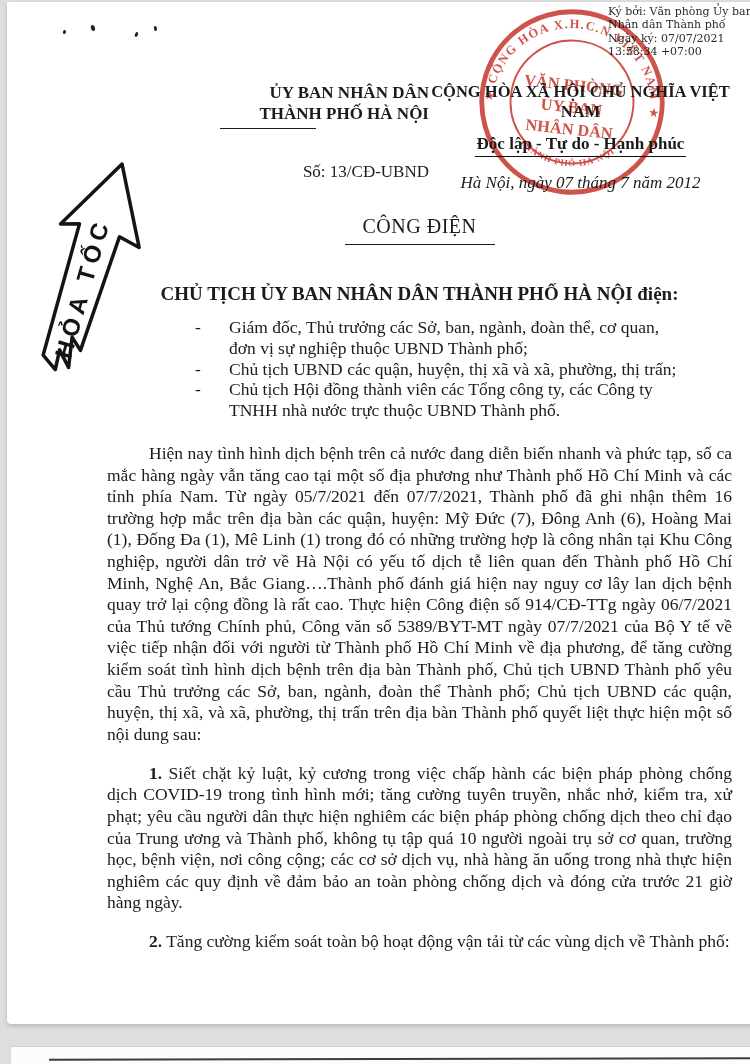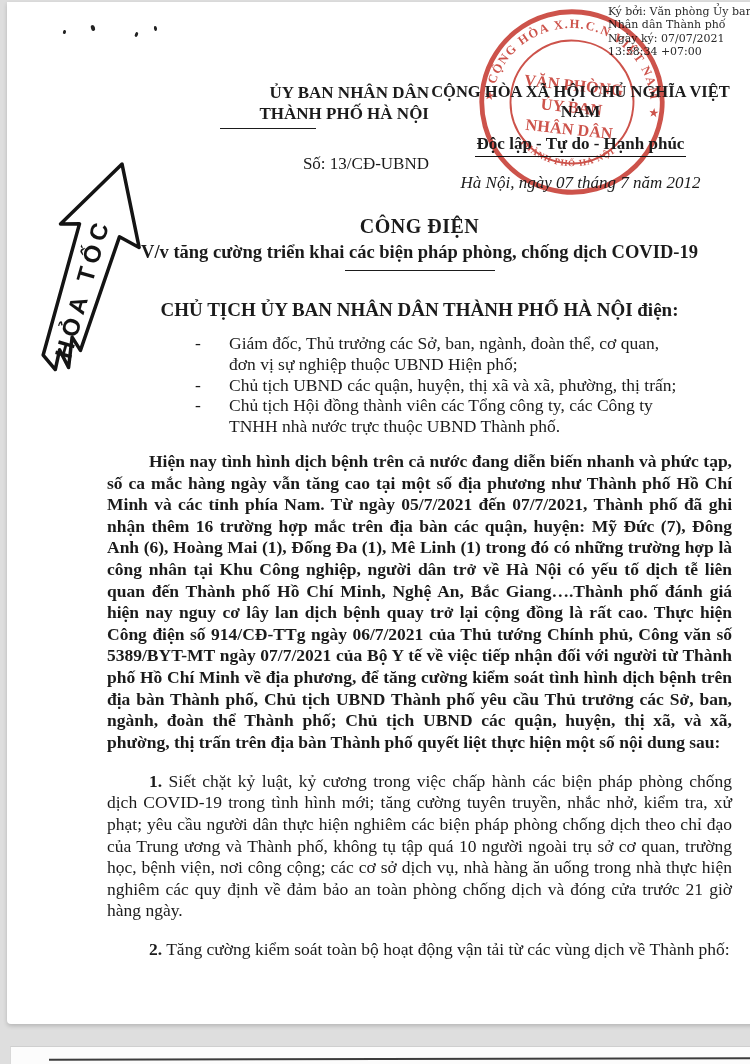--- a/index.html
+++ b/index.html
@@ -51,41 +51,41 @@
   }
   .urgent svg{position:absolute;left:-40px;top:50px;transform:rotate(-72deg);transform-origin:110px 45px;}
   .urgent text{font-family:"Liberation Sans","DejaVu Sans",sans-serif;font-weight:bold;letter-spacing:5px;}
 
   
   .hdr{display:flex;align-items:flex-start;}
   .hdr-left{width:322px;text-align:right;flex:none;}
   .hdr-right{flex:1;text-align:center;position:relative;}
   .org{font-weight:bold;font-size:17px;line-height:21px;}
   .org-rule{width:96px;border-top:1.6px solid #1b1b1b;margin:4px auto 0;}
-  .doc-number{margin-top:25px;font-size:17px;}
+  .doc-number{margin-top:33px;font-size:17px;}
   .national1{font-weight:bold;font-size:16.5px;line-height:20px;}
   .national2{display:inline-block;font-weight:bold;font-size:17px;margin-top:12px;
              border-bottom:1.7px solid #101010;padding:0 2px 2px;}
   .place-date{margin-top:16px;font-style:italic;font-size:17px;}
 
   
-  .doc-type{margin-top:22px;text-align:center;font-weight:bold;font-size:20px;letter-spacing:.5px;}
+  .doc-type{margin-top:22px;text-align:center;font-weight:normal;font-size:20px;letter-spacing:.5px;}
   .subject{text-align:center;font-weight:bold;font-size:18.5px;line-height:23px;margin-top:3px;}
   .subject-rule{width:150px;border-top:1.6px solid #1b1b1b;margin:6px auto 0;}
-  .salutation{margin-top:28px;text-align:center;font-weight:bold;font-size:19px;}
+  .salutation{margin-top:38px;text-align:center;font-weight:bold;font-size:19px;}
 
   
   .recipients{margin:12px 0 0 88px;width:486px;font-size:17.5px;line-height:20.8px;}
   .recipient{display:flex;}
   .recipient .dash{flex:none;width:34px;}
   .recipient .rtext{flex:1;}
 
   
   .para{font-size:17.5px;line-height:21.6px;text-align:justify;text-indent:42px;margin-top:9px;}
-  .para.first{margin-top:14px;font-weight:bold;}
+  .para.first{margin-top:22px;}
   .b{font-weight:bold;}
 </style>
 </head>
 <body>
 
 <div class="page1">
   <i class="speck sp1"></i>
   <i class="speck sp2"></i>
   <i class="speck sp3"></i>
   <i class="speck sp4"></i>
@@ -141,30 +141,29 @@
         <div class="national1">CỘNG HÒA XÃ HỘI CHỦ NGHĨA VIỆT NAM</div>
         <div>
           <span class="national2">Độc lập - Tự do - Hạnh phúc</span>
         </div>
         <div class="place-date">Hà Nội, ngày 07 tháng 7 năm 2012</div>
       </div>
     </div>
 
     <div class="doc-type">CÔNG ĐIỆN</div>
     <div class="subject">
-      <div>V/v tăng cường triển khai các biện pháp phòng, chống dịch COVID-19</div>
     </div>
     <div class="subject-rule"></div>
 
     <div class="salutation">CHỦ TỊCH ỦY BAN NHÂN DÂN THÀNH PHỐ HÀ NỘI điện:</div>
 
     <div class="recipients">
       <div class="recipient">
         <span class="dash">-</span>
-        <span class="rtext">Giám đốc, Thủ trưởng các Sở, ban, ngành, đoàn thể, cơ quan, đơn vị sự nghiệp thuộc UBND Hiện phố;</span>
+        <span class="rtext">Giám đốc, Thủ trưởng các Sở, ban, ngành, đoàn thể, cơ quan, đơn vị sự nghiệp thuộc UBND Thành phố;</span>
       </div>
       <div class="recipient">
         <span class="dash">-</span>
         <span class="rtext">Chủ tịch UBND các quận, huyện, thị xã và xã, phường, thị trấn;</span>
       </div>
       <div class="recipient">
         <span class="dash">-</span>
         <span class="rtext">Chủ tịch Hội đồng thành viên các Tổng công ty, các Công ty TNHH nhà nước trực thuộc UBND Thành phố.</span>
       </div>
     </div>

